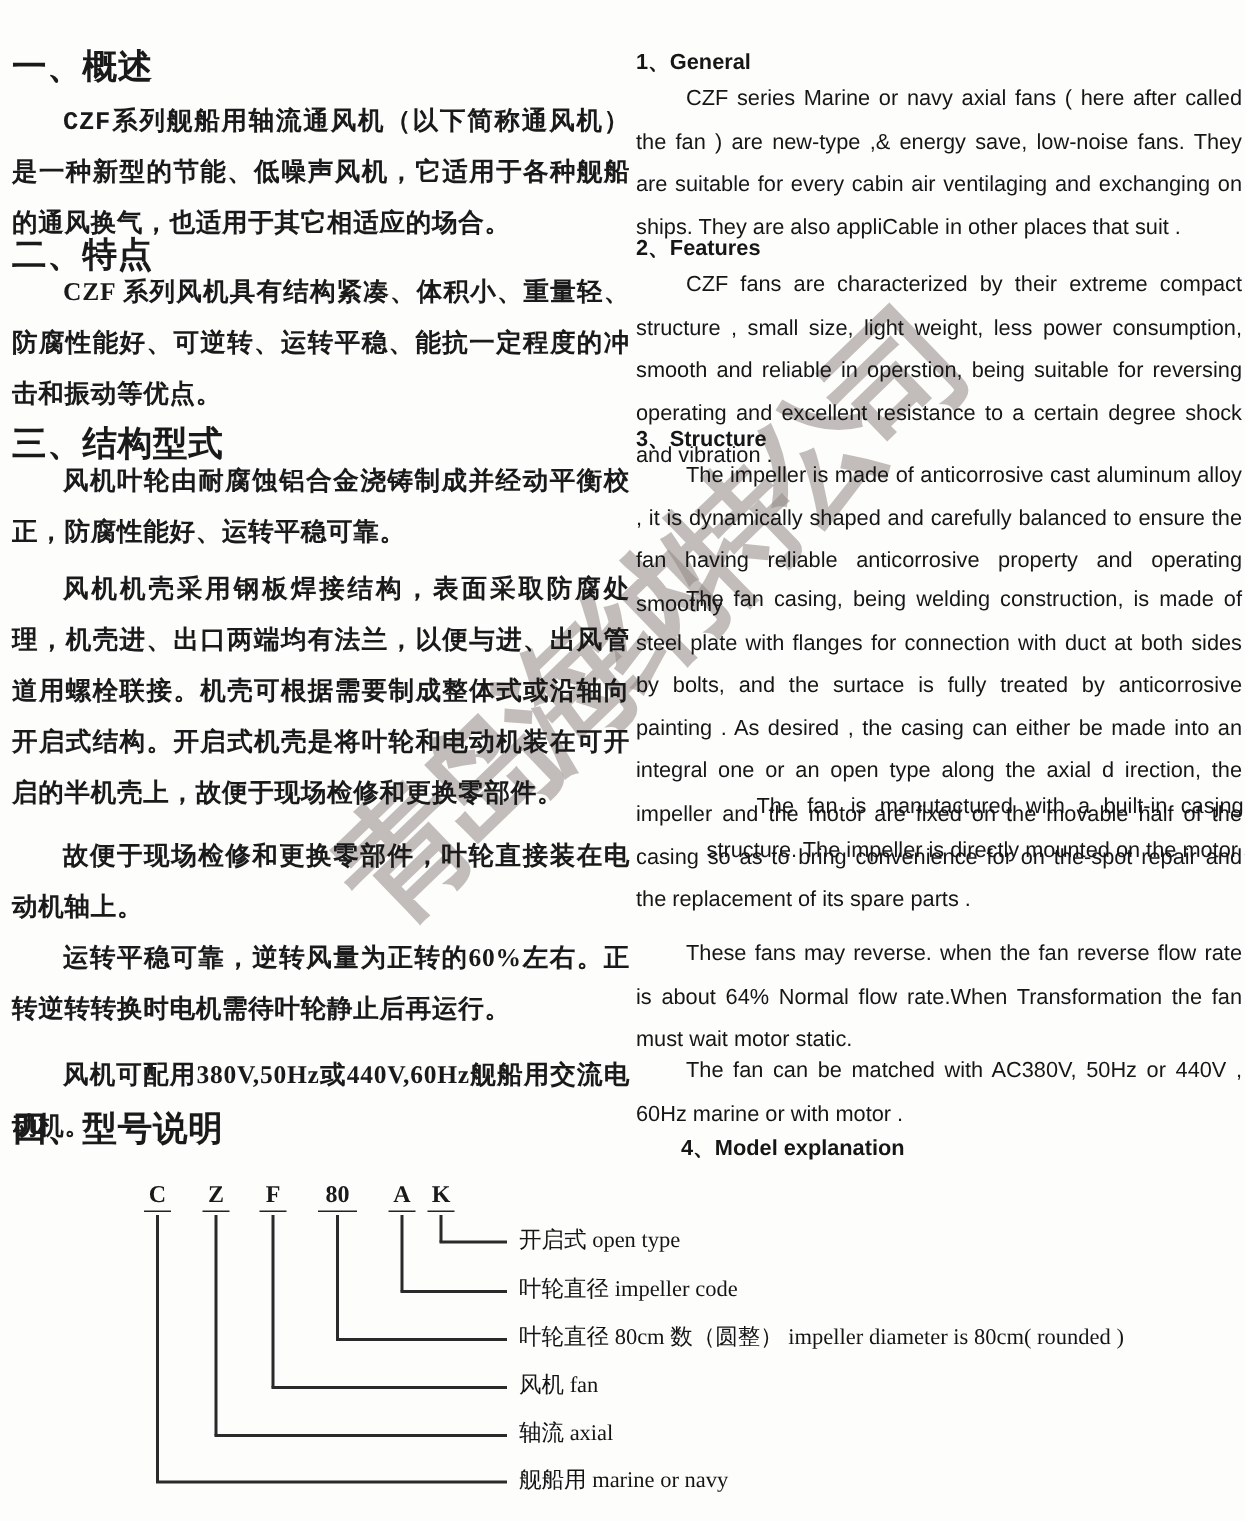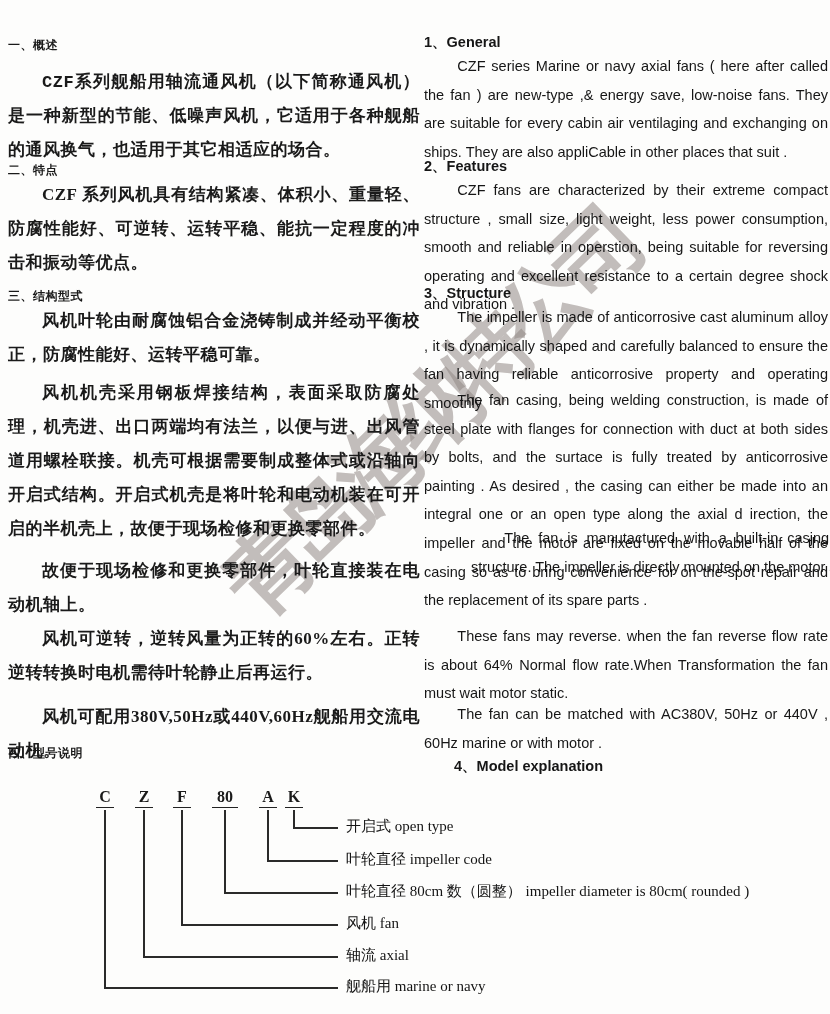--- a/index.html
+++ b/index.html
@@ -9,21 +9,21 @@
     margin:0 auto;
     background:#fdfdfc;
     overflow:hidden;
     font-family:"Liberation Serif", serif;
     color:#1a1a1a;
   }
   .blk{position:absolute;margin:0;}
   
   .zh{left:8px;width:412px;font-size:17px;line-height:34px;font-weight:700;
       text-align:justify;letter-spacing:0.5px;}
-  .zh-h{font-size:12px;font-weight:700;white-space:nowrap;}
+  .zh-h{font-size:23px;font-weight:700;white-space:nowrap;}
   .zh-p{text-indent:2em;}
   
   .en{left:424px;width:404px;font-size:14.5px;line-height:28.6px;
       font-family:"Liberation Sans", sans-serif;color:#161616;text-align:justify;}
   .en-h{font-family:"Liberation Sans", sans-serif;font-size:14.5px;white-space:nowrap;}
   .en-p{text-indent:2.3em;}
   
   .code-letter{
     position:absolute;top:788px;
     font-size:16px;font-weight:700;text-align:center;
@@ -51,21 +51,21 @@
 
   <div>
     <h3 class="blk zh zh-h" style="top:28px;">一、概述</h3>
     <p class="blk zh zh-p" style="top:66px;font-family:Liberation Mono, monospace;">CZF系列舰船用轴流通风机（以下简称通风机）是一种新型的节能、低噪声风机，它适用于各种舰船的通风换气，也适用于其它相适应的场合。</p>
     <h3 class="blk zh zh-h" style="top:153px;">二、特点</h3>
     <p class="blk zh zh-p" style="top:178px;">CZF 系列风机具有结构紧凑、体积小、重量轻、防腐性能好、可逆转、运转平稳、能抗一定程度的冲击和振动等优点。</p>
     <h3 class="blk zh zh-h" style="top:279px;">三、结构型式</h3>
     <p class="blk zh zh-p" style="top:304px;font-family:Liberation Serif, serif;">风机叶轮由耐腐蚀铝合金浇铸制成并经动平衡校正，防腐性能好、运转平稳可靠。</p>
     <p class="blk zh zh-p" style="top:376px;">风机机壳采用钢板焊接结构，表面采取防腐处理，机壳进、出口两端均有法兰，以便与进、出风管道用螺栓联接。机壳可根据需要制成整体式或沿轴向开启式结构。开启式机壳是将叶轮和电动机装在可开启的半机壳上，故便于现场检修和更换零部件。</p>
     <p class="blk zh zh-p" style="top:554px;">故便于现场检修和更换零部件，叶轮直接装在电动机轴上。</p>
-    <p class="blk zh zh-p" style="top:622px;">风机可逆转，逆转风量为正转的60%左右。正转逆转转换时电机需待叶轮静止后再运行。</p>
+    <p class="blk zh zh-p" style="top:622px;">运转平稳可靠，逆转风量为正转的60%左右。正转逆转转换时电机需待叶轮静止后再运行。</p>
     <p class="blk zh zh-p" style="top:700px;">风机可配用380V,50Hz或440V,60Hz舰船用交流电动机。</p>
     <h3 class="blk zh zh-h" style="top:736px;">四、型号说明</h3>
   </div>
 
   <div>
     <h3 class="blk en en-h" style="top:28px;">1、General</h3>
     <p class="blk en en-p" style="top:52px;">CZF series Marine or navy axial fans ( here after called the fan ) are new-type ,&amp; energy save, low-noise fans. They are suitable for every cabin air ventilaging and exchanging on ships. They are also appliCable in other places that suit .</p>
     <h3 class="blk en en-h" style="top:152px;">2、Features</h3>
     <p class="blk en en-p" style="top:176px;">CZF fans are characterized by their extreme compact structure , small  size, light weight, less power consumption, smooth and reliable in operstion, being suitable for reversing operating and excellent resistance to a certain degree shock and vibration .</p>
     <h3 class="blk en en-h" style="top:279px;">3、Structure</h3>

